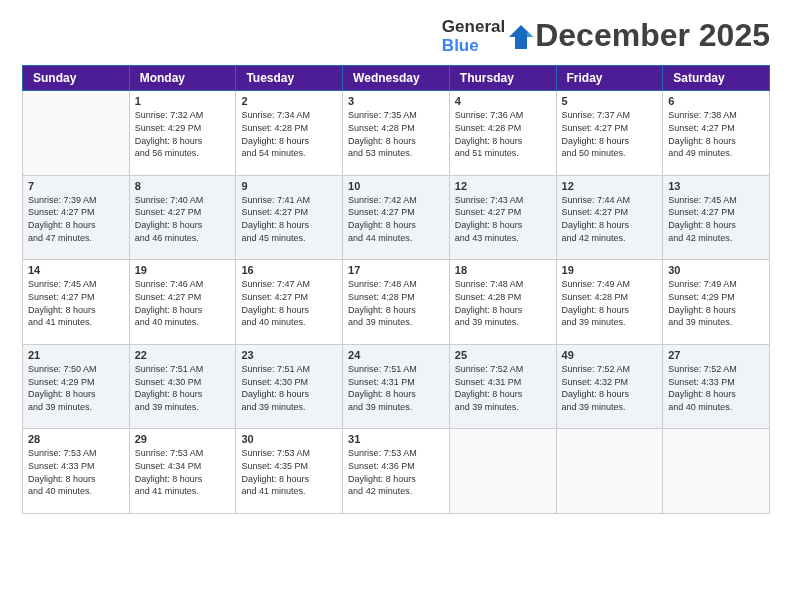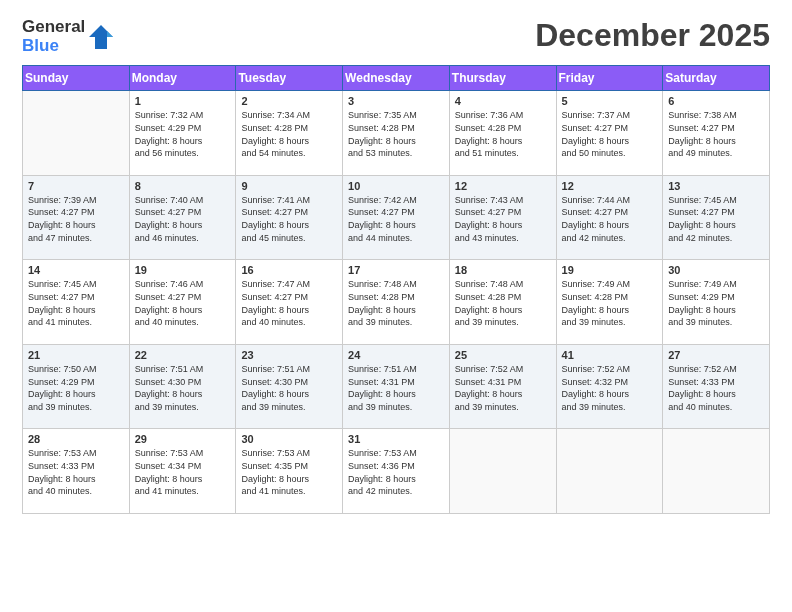--- a/index.html
+++ b/index.html
@@ -9,20 +9,21 @@
       background: #fff;
       font-family: Arial, sans-serif;
       overflow: hidden;
     }
     .page {
       width: 792px;
       height: 528px;
       padding: 18px 22px 14px 22px;
       display: flex;
       flex-direction: column;
+      align-items: flex-end;
     }
     .header {
       display: flex;
       justify-content: space-between;
       align-items: flex-start;
       margin-bottom: 10px;
     }
     .logo {
       display: flex;
       align-items: center;
@@ -50,26 +51,26 @@
       font-size: 15px;
       color: #555;
     }
     .calendar {
       flex: 1;
       border-collapse: collapse;
       width: 100%;
       table-layout: fixed;
     }
     .calendar th {
-      background-color: #8b5cf6;
+      background-color: #4c1d95;
       color: #fff;
       font-size: 12px;
       font-weight: bold;
       text-align: left;
-      padding: 5px 2px;
+      padding: 5px 10px;
       border: 1px solid #2a68ad;
     }
     .calendar td {
       vertical-align: top;
       border: 1px solid #ccc;
       padding: 4px 5px;
       font-size: 9.5px;
       color: #333;
       background: #fff;
       width: calc(100% / 7);
@@ -302,21 +303,21 @@
 and 39 minutes.</div>
           </td>
           <td>
             <span class="day-num">25</span>
             <div class="cell-info" style="white-space: pre-line;">Sunrise: 7:52 AM
 Sunset: 4:31 PM
 Daylight: 8 hours
 and 39 minutes.</div>
           </td>
           <td>
-            <span class="day-num">41</span>
+            <span class="day-num">49</span>
             <div class="cell-info" style="white-space: pre-line;">Sunrise: 7:52 AM
 Sunset: 4:32 PM
 Daylight: 8 hours
 and 39 minutes.</div>
           </td>
           <td>
             <span class="day-num">27</span>
             <div class="cell-info" style="white-space: pre-line;">Sunrise: 7:52 AM
 Sunset: 4:33 PM
 Daylight: 8 hours

